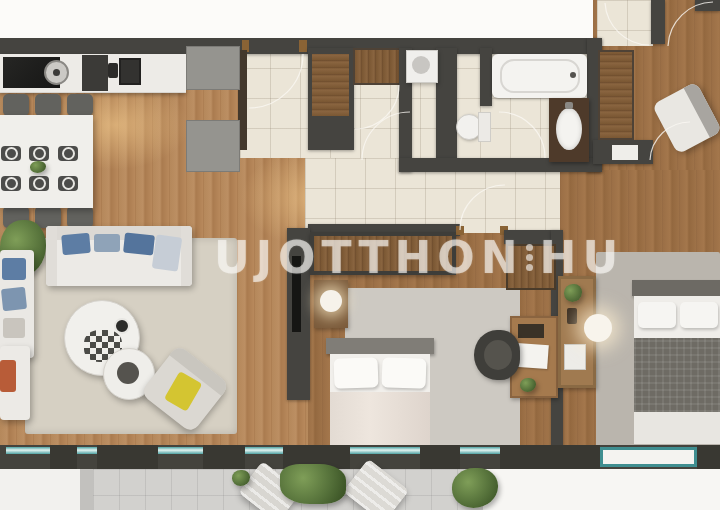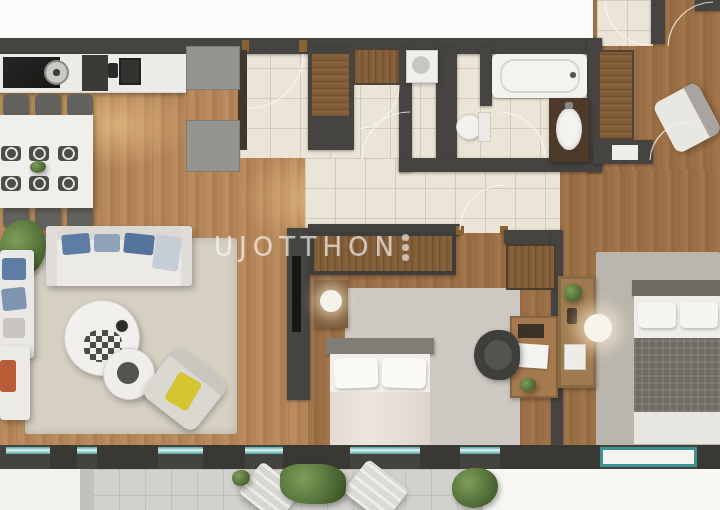--- a/index.html
+++ b/index.html
@@ -18,21 +18,21 @@
   .slatsh{background:repeating-linear-gradient(0deg,#7a5733 0,#8a6540 5px,#6b4a2b 7px);}
   .waffle{background-color:#6e6b64;background-image:repeating-linear-gradient(0deg,rgba(255,255,255,.08) 0 2px,transparent 2px 7px),repeating-linear-gradient(90deg,rgba(255,255,255,.08) 0 2px,transparent 2px 7px);}
   .glow{background:radial-gradient(ellipse at center,rgba(255,215,150,.5),rgba(255,215,150,0) 70%);}
   .white-box{background:#f0efec;border:1px solid #cfcdc8;box-shadow:1px 2px 4px rgba(0,0,0,.25);}
   .gray-box{background:#95948f;border:1px solid #7c7b77;}
   .chair{background:#62625e;border-radius:5px;box-shadow:1px 2px 3px rgba(0,0,0,.3);}
   .plate{background:#4c4c4a;border-radius:4px;display:flex;align-items:center;justify-content:center;}
   .plate i{display:block;width:9px;height:9px;border:2px solid #e8e7e3;border-radius:50%;}
   .soft{box-shadow:2px 3px 6px rgba(0,0,0,.28);}
   .checker{background-color:#f0efeb;background-image:linear-gradient(45deg,#4b4b47 25%,transparent 25%,transparent 75%,#4b4b47 75%),linear-gradient(45deg,#4b4b47 25%,transparent 25%,transparent 75%,#4b4b47 75%);background-size:12px 12px;background-position:0 0,6px 6px;}
-  .watermark{display:flex;align-items:center;color:rgba(250,249,246,.62);font-size:26px;font-weight:400;letter-spacing:6px;text-shadow:0 0 2px rgba(255,255,255,.2);}
+  .watermark{display:flex;align-items:center;color:rgba(250,249,246,.62);font-size:44px;font-weight:700;letter-spacing:6px;text-shadow:0 0 2px rgba(255,255,255,.2);}
   .wm-dots{display:flex;flex-direction:column;gap:3px;margin:0 7px 0 2px;}
   .wm-dots b{width:7px;height:7px;border-radius:50%;background:rgba(250,249,246,.62);}
 </style>
 </head>
 <body>
 
 <div class="canvas">
 
   <div class="a wood-dark" style="left:0;top:38px;width:720px;height:434px;"></div>
   <div class="a wood-light" style="left:0;top:38px;width:308px;height:434px;"></div>
@@ -225,15 +225,16 @@
     </g>
   </svg>
 
   <div class="a watermark" style="left:214px;top:232px;">
     <span>UJOTTHON</span>
     <span class="wm-dots">
         <b></b>
         <b></b>
         <b></b>
       </span>
+    <span>HU</span>
   </div>
 
 </div>
 
 </body></html>

